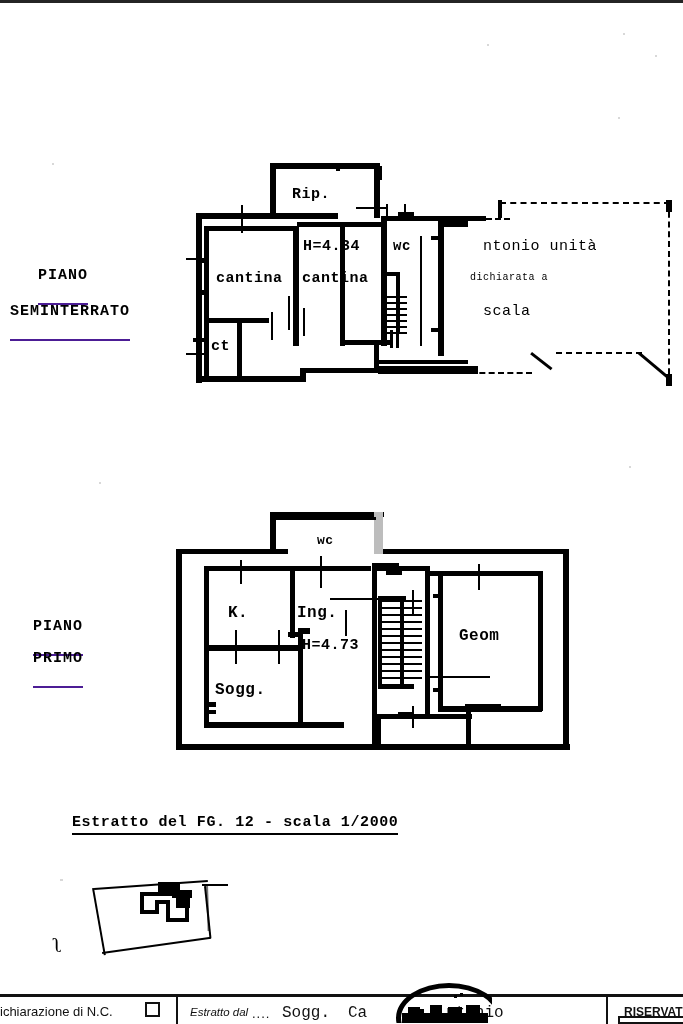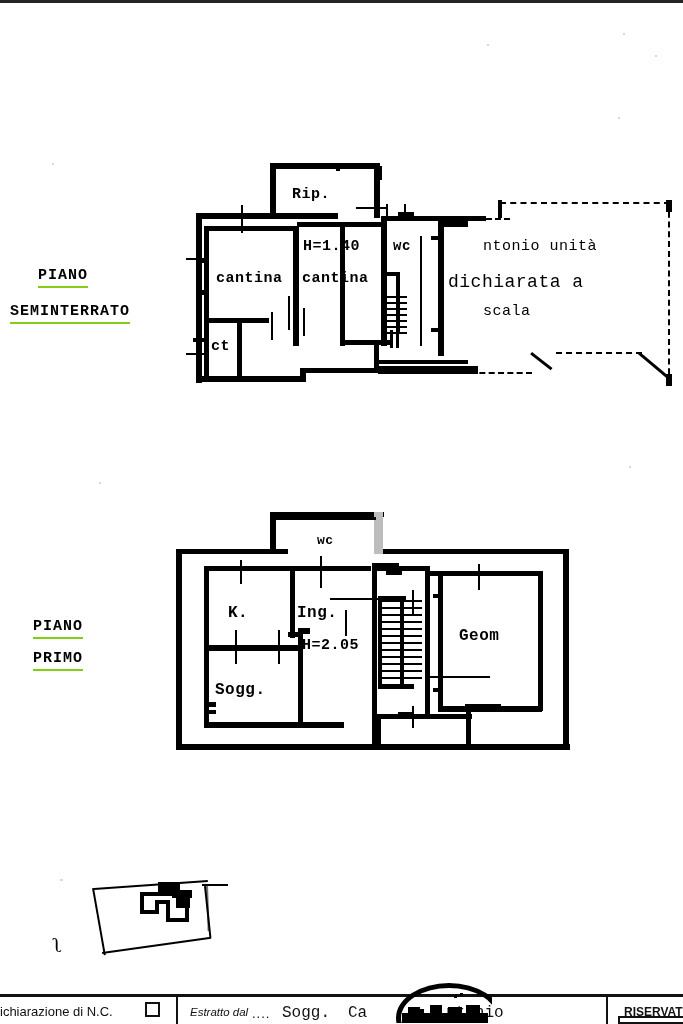--- a/index.html
+++ b/index.html
@@ -19,21 +19,21 @@
 
   
   .plan{position:absolute;}
   .w{position:absolute;background:#000;}           
   .thin{position:absolute;background:#000;}        
   .dash-h{position:absolute;height:0;border-top:2px dashed #000;}
   .dash-v{position:absolute;width:0;border-left:2px dashed #000;}
   .room-label{position:absolute;white-space:nowrap;font-weight:bold;letter-spacing:.5px;}
 
   .lbl-side{position:absolute;font-family:"Liberation Mono",monospace;font-weight:bold;letter-spacing:1px;}
-  .lbl-side u{text-decoration:none;border-bottom:2px solid #84cc16;padding-bottom:2px;}
+  .lbl-side u{text-decoration:none;border-bottom:2px solid #4c1d95;padding-bottom:19px;}
 
   .note{position:absolute;white-space:nowrap;letter-spacing:.5px;}
 
   
   .stairs{position:absolute;}
   .stairs i{position:absolute;display:block;background:#000;height:2px;left:0;right:0;}
 
   
   .shade{position:absolute;background:#bdbdbd;}
 
@@ -153,28 +153,28 @@
     <div class="dash-h" style="left:486px;top:218px;width:24px;"></div>
     <div class="w" style="left:498px;top:200px;width:4px;height:18px;"></div>
     <div class="w" style="left:666px;top:200px;width:6px;height:12px;"></div>
     <div class="w" style="left:666px;top:374px;width:6px;height:12px;"></div>
     <div class="dash-h" style="left:470px;top:372px;width:62px;"></div>
     <div class="dash-h" style="left:556px;top:352px;width:86px;"></div>
     <div class="thin" style="left:532px;top:352px;width:26px;height:3px;transform:rotate(38deg);transform-origin:0 0;"></div>
     <div class="thin" style="left:640px;top:352px;width:40px;height:3px;transform:rotate(40deg);transform-origin:0 0;"></div>
 
     <div class="room-label" style="left:292px;top:186px;font-size:15px;">Rip.</div>
-    <div class="room-label" style="left:303px;top:238px;font-size:15px;">H=1.40</div>
+    <div class="room-label" style="left:303px;top:238px;font-size:15px;">H=4.34</div>
     <div class="room-label" style="left:216px;top:270px;font-size:15px;">cantina</div>
     <div class="room-label" style="left:302px;top:270px;font-size:15px;">cantina</div>
     <div class="room-label" style="left:393px;top:238px;font-size:14px;">wc</div>
     <div class="room-label" style="left:211px;top:338px;font-size:15px;">ct</div>
 
     <div class="note" style="left:483px;top:238px;font-size:15px;">ntonio   unità</div>
-    <div class="note" style="left:448px;top:272px;font-size:18px;">dichiarata    a</div>
+    <div class="note" style="left:470px;top:272px;font-size:10px;">dichiarata    a</div>
     <div class="note" style="left:483px;top:303px;font-size:15px;">scala</div>
   </div>
 
   <div class="lbl-side" style="left:33px;top:618px;font-size:15px;">
     <u>PIANO</u>
   </div>
   <div class="lbl-side" style="left:33px;top:650px;font-size:15px;">
     <u>PRIMO</u>
   </div>
 
@@ -251,25 +251,28 @@
     <div class="w" style="left:376px;top:714px;width:5px;height:34px;"></div>
     <div class="w" style="left:466px;top:712px;width:5px;height:36px;"></div>
     <div class="thin" style="left:412px;top:706px;width:2px;height:22px;"></div>
     <div class="w" style="left:398px;top:712px;width:16px;height:6px;"></div>
     <div class="thin" style="left:330px;top:598px;width:72px;height:2px;"></div>
     <div class="thin" style="left:430px;top:676px;width:60px;height:2px;"></div>
 
     <div class="room-label" style="left:317px;top:533px;font-size:13px;">wc</div>
     <div class="room-label" style="left:228px;top:604px;font-size:16px;">K.</div>
     <div class="room-label" style="left:297px;top:604px;font-size:16px;">Ing.</div>
-    <div class="room-label" style="left:302px;top:637px;font-size:15px;">H=2.05</div>
+    <div class="room-label" style="left:302px;top:637px;font-size:15px;">H=4.73</div>
     <div class="room-label" style="left:215px;top:681px;font-size:16px;">Sogg.</div>
     <div class="room-label" style="left:459px;top:627px;font-size:16px;">Geom</div>
   </div>
 
+  <div class="caption" style="left:72px;top:814px;font-size:15px;">
+    <u>Estratto del FG. 12 - scala 1/2000</u>
+  </div>
 
   <div class="sketch" style="left:0;top:0;">
 
     <div class="sk-line" style="left:94px;top:888px;width:114px;height:2px;transform:rotate(-4deg);"></div>
     <div class="sk-line" style="left:94px;top:888px;width:68px;height:2px;transform:rotate(80deg);"></div>
     <div class="sk-line" style="left:102px;top:952px;width:110px;height:2px;transform:rotate(-8deg);"></div>
     <div class="sk-line" style="left:206px;top:886px;width:52px;height:2px;transform:rotate(84deg);"></div>
     <div class="sk-line" style="left:202px;top:884px;width:26px;height:2px;"></div>
     <div class="sk-line" style="left:208px;top:885px;width:46px;height:2px;transform:rotate(88deg);opacity:.55;"></div>
 

